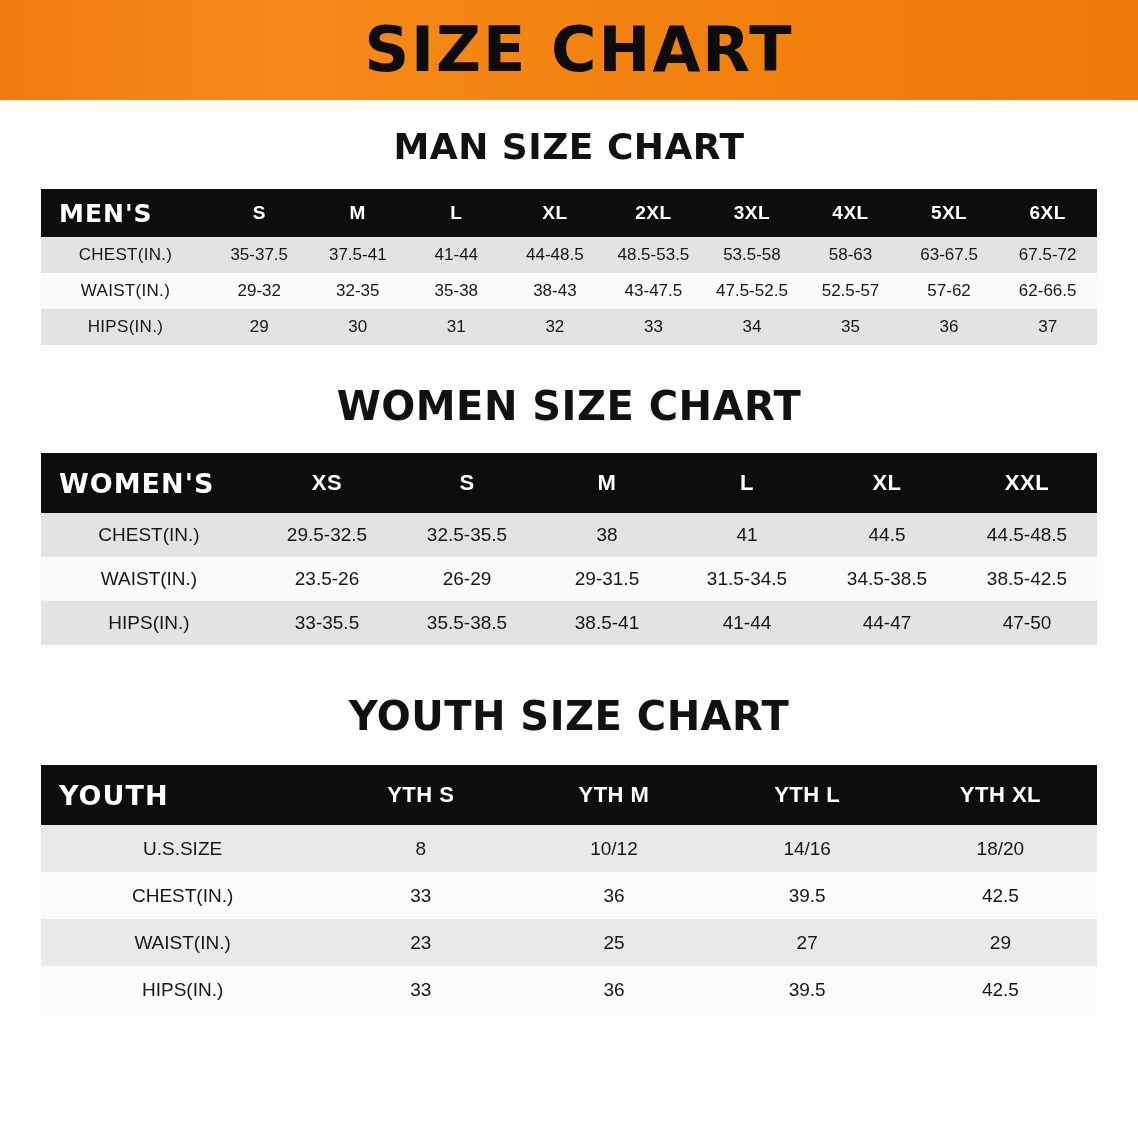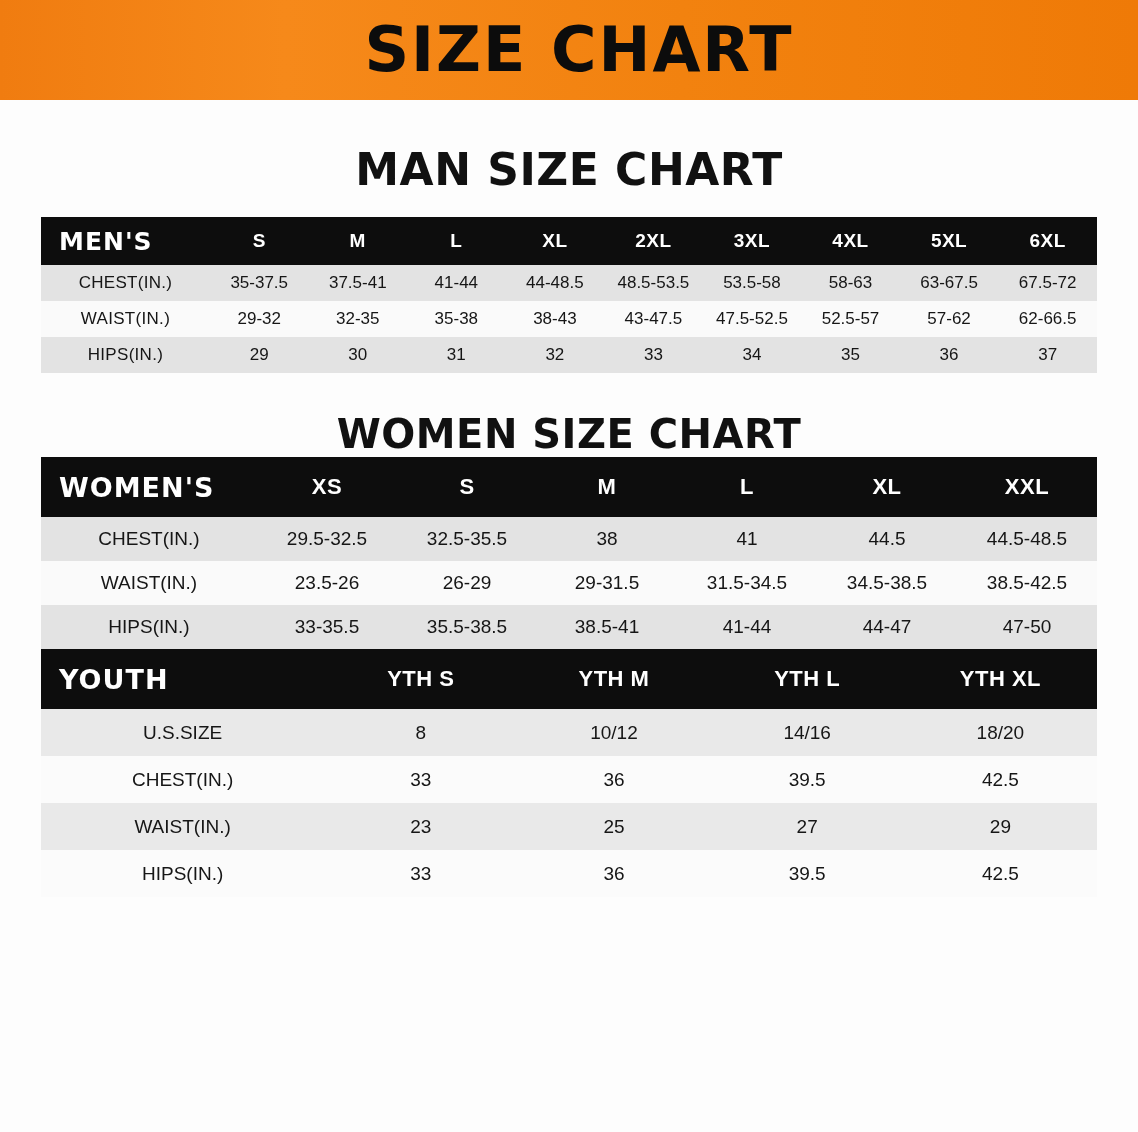--- a/index.html
+++ b/index.html
@@ -42,29 +42,30 @@
   }
 
   
   .section-title {
     text-align: center;
     font-family: "DejaVu Sans", sans-serif;
     font-weight: 700;
     color: #111111;
   }
   .title-man {
-    font-size: 44px;
+    font-size: 36px;
     letter-spacing: 0.5px;
-    margin-top: 44px;
+    margin-top: 26px;
     margin-bottom: 22px;
   }
   .title-women {
     font-size: 40px;
     letter-spacing: 0.5px;
     margin-top: 38px;
+    margin-bottom: 24px;
   }
   .title-youth {
     font-size: 40px;
     letter-spacing: 0.5px;
     margin-top: 48px;
     margin-bottom: 26px;
   }
 
   
   .table-wrap {
@@ -276,20 +277,21 @@
           <td>35.5-38.5</td>
           <td>38.5-41</td>
           <td>41-44</td>
           <td>44-47</td>
           <td>47-50</td>
         </tr>
       </tbody>
     </table>
   </div>
 
+  <div class="section-title title-youth">YOUTH SIZE CHART</div>
   <div class="table-wrap">
     <table class="size-table youth-table">
       <colgroup>
         <col style="width:258px">
         <col style="width:176px">
           <col style="width:176px">
         <col style="width:176px">
           <col style="width:176px">
       </colgroup>
       <thead>

